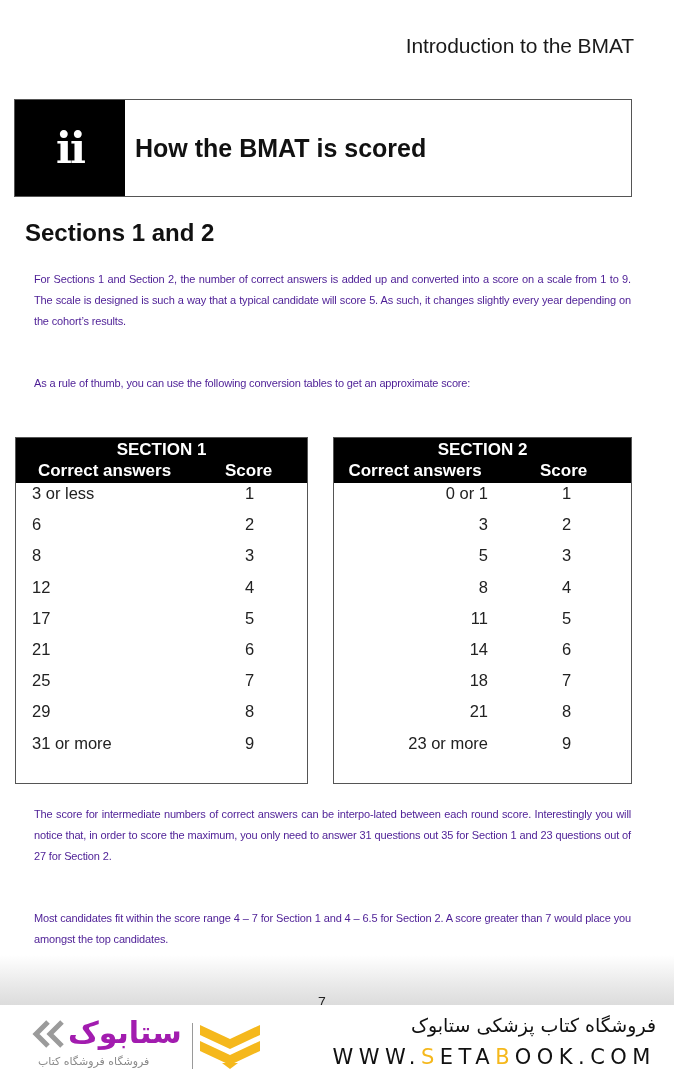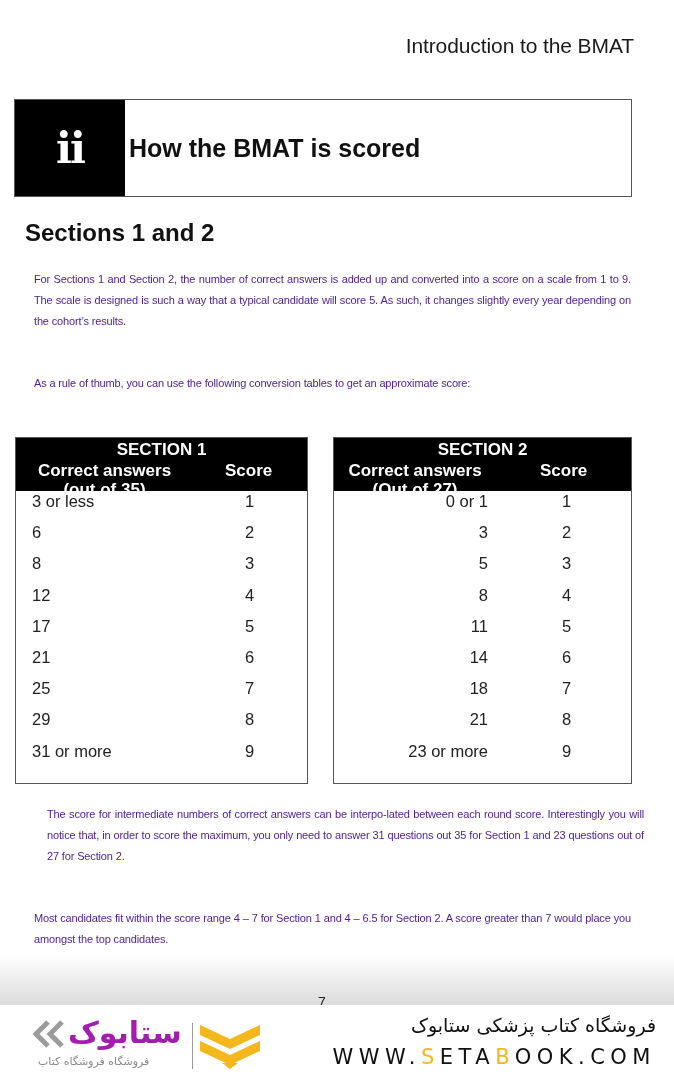--- a/index.html
+++ b/index.html
@@ -8,34 +8,34 @@
 
   .page { position: absolute; left: 0; top: 0; width: 674px; height: 1005px; background: #ffffff; overflow: hidden; }
   .page-shade { position: absolute; left: 0; top: 955px; width: 674px; height: 50px;
     background: linear-gradient(to bottom, rgba(255,255,255,0) 0%, #e9e9e9 60%, #dcdcdc 100%); }
 
   .running-head { position: absolute; right: 40px; top: 34px; font-size: 21px; color: #1a1a1a; letter-spacing: -0.1px; }
 
   .chapter-box { position: absolute; left: 14px; top: 99px; width: 618px; height: 98px; border: 1.5px solid #555; display: flex; }
   .chapter-num { width: 110px; height: 100%; background: #000; color: #fff; display: flex; align-items: center; justify-content: center;
     font-family: "DejaVu Serif", serif; font-size: 42px; font-weight: bold; letter-spacing: -2px; }
-  .chapter-title { display: flex; align-items: center; padding-left: 4px; font-size: 25px; font-weight: bold; color: #111; }
+  .chapter-title { display: flex; align-items: center; padding-left: 10px; font-size: 25px; font-weight: bold; color: #111; }
 
   .section-heading { position: absolute; left: 25px; top: 219px; font-size: 24px; font-weight: bold; color: #111; }
 
   .para { position: absolute; left: 34px; width: 597px; font-size: 11px; line-height: 21px; text-align: justify; color: #4c1d95; letter-spacing: -0.15px; }
   .p1 { top: 269px; }
   .p2 { top: 373px; }
-  .p3 { top: 804px; margin-left: 13px; }
+  .p3 { top: 804px; }
   .p4 { top: 908px; }
 
   .score-table { position: absolute; top: 437px; height: 347px; border: 1px solid #555; background: #fff; }
   .t1 { left: 15px; width: 293px; }
   .t2 { left: 333px; width: 299px; }
-  .tbl-head { background: #000; color: #fff; height: 53px; position: relative; font-weight: bold; }
+  .tbl-head { background: #000; color: #fff; height: 45px; position: relative; font-weight: bold; }
   .tbl-section { position: absolute; top: 2px; left: 0; width: 100%; text-align: center; font-size: 17px; }
   .t1 .tbl-section { padding-left: 0; }
   .tbl-col-a { position: absolute; top: 23px; font-size: 17px; text-align: center; line-height: 19px; }
   .tbl-col-b { position: absolute; top: 23px; font-size: 17px; }
   .t1 .tbl-col-a { left: 16px; width: 145px; }
   .t1 .tbl-col-b { left: 209px; }
   .t2 .tbl-col-a { left: 8px; width: 146px; }
   .t2 .tbl-col-b { left: 206px; }
 
   .tbl-body { position: relative; }

